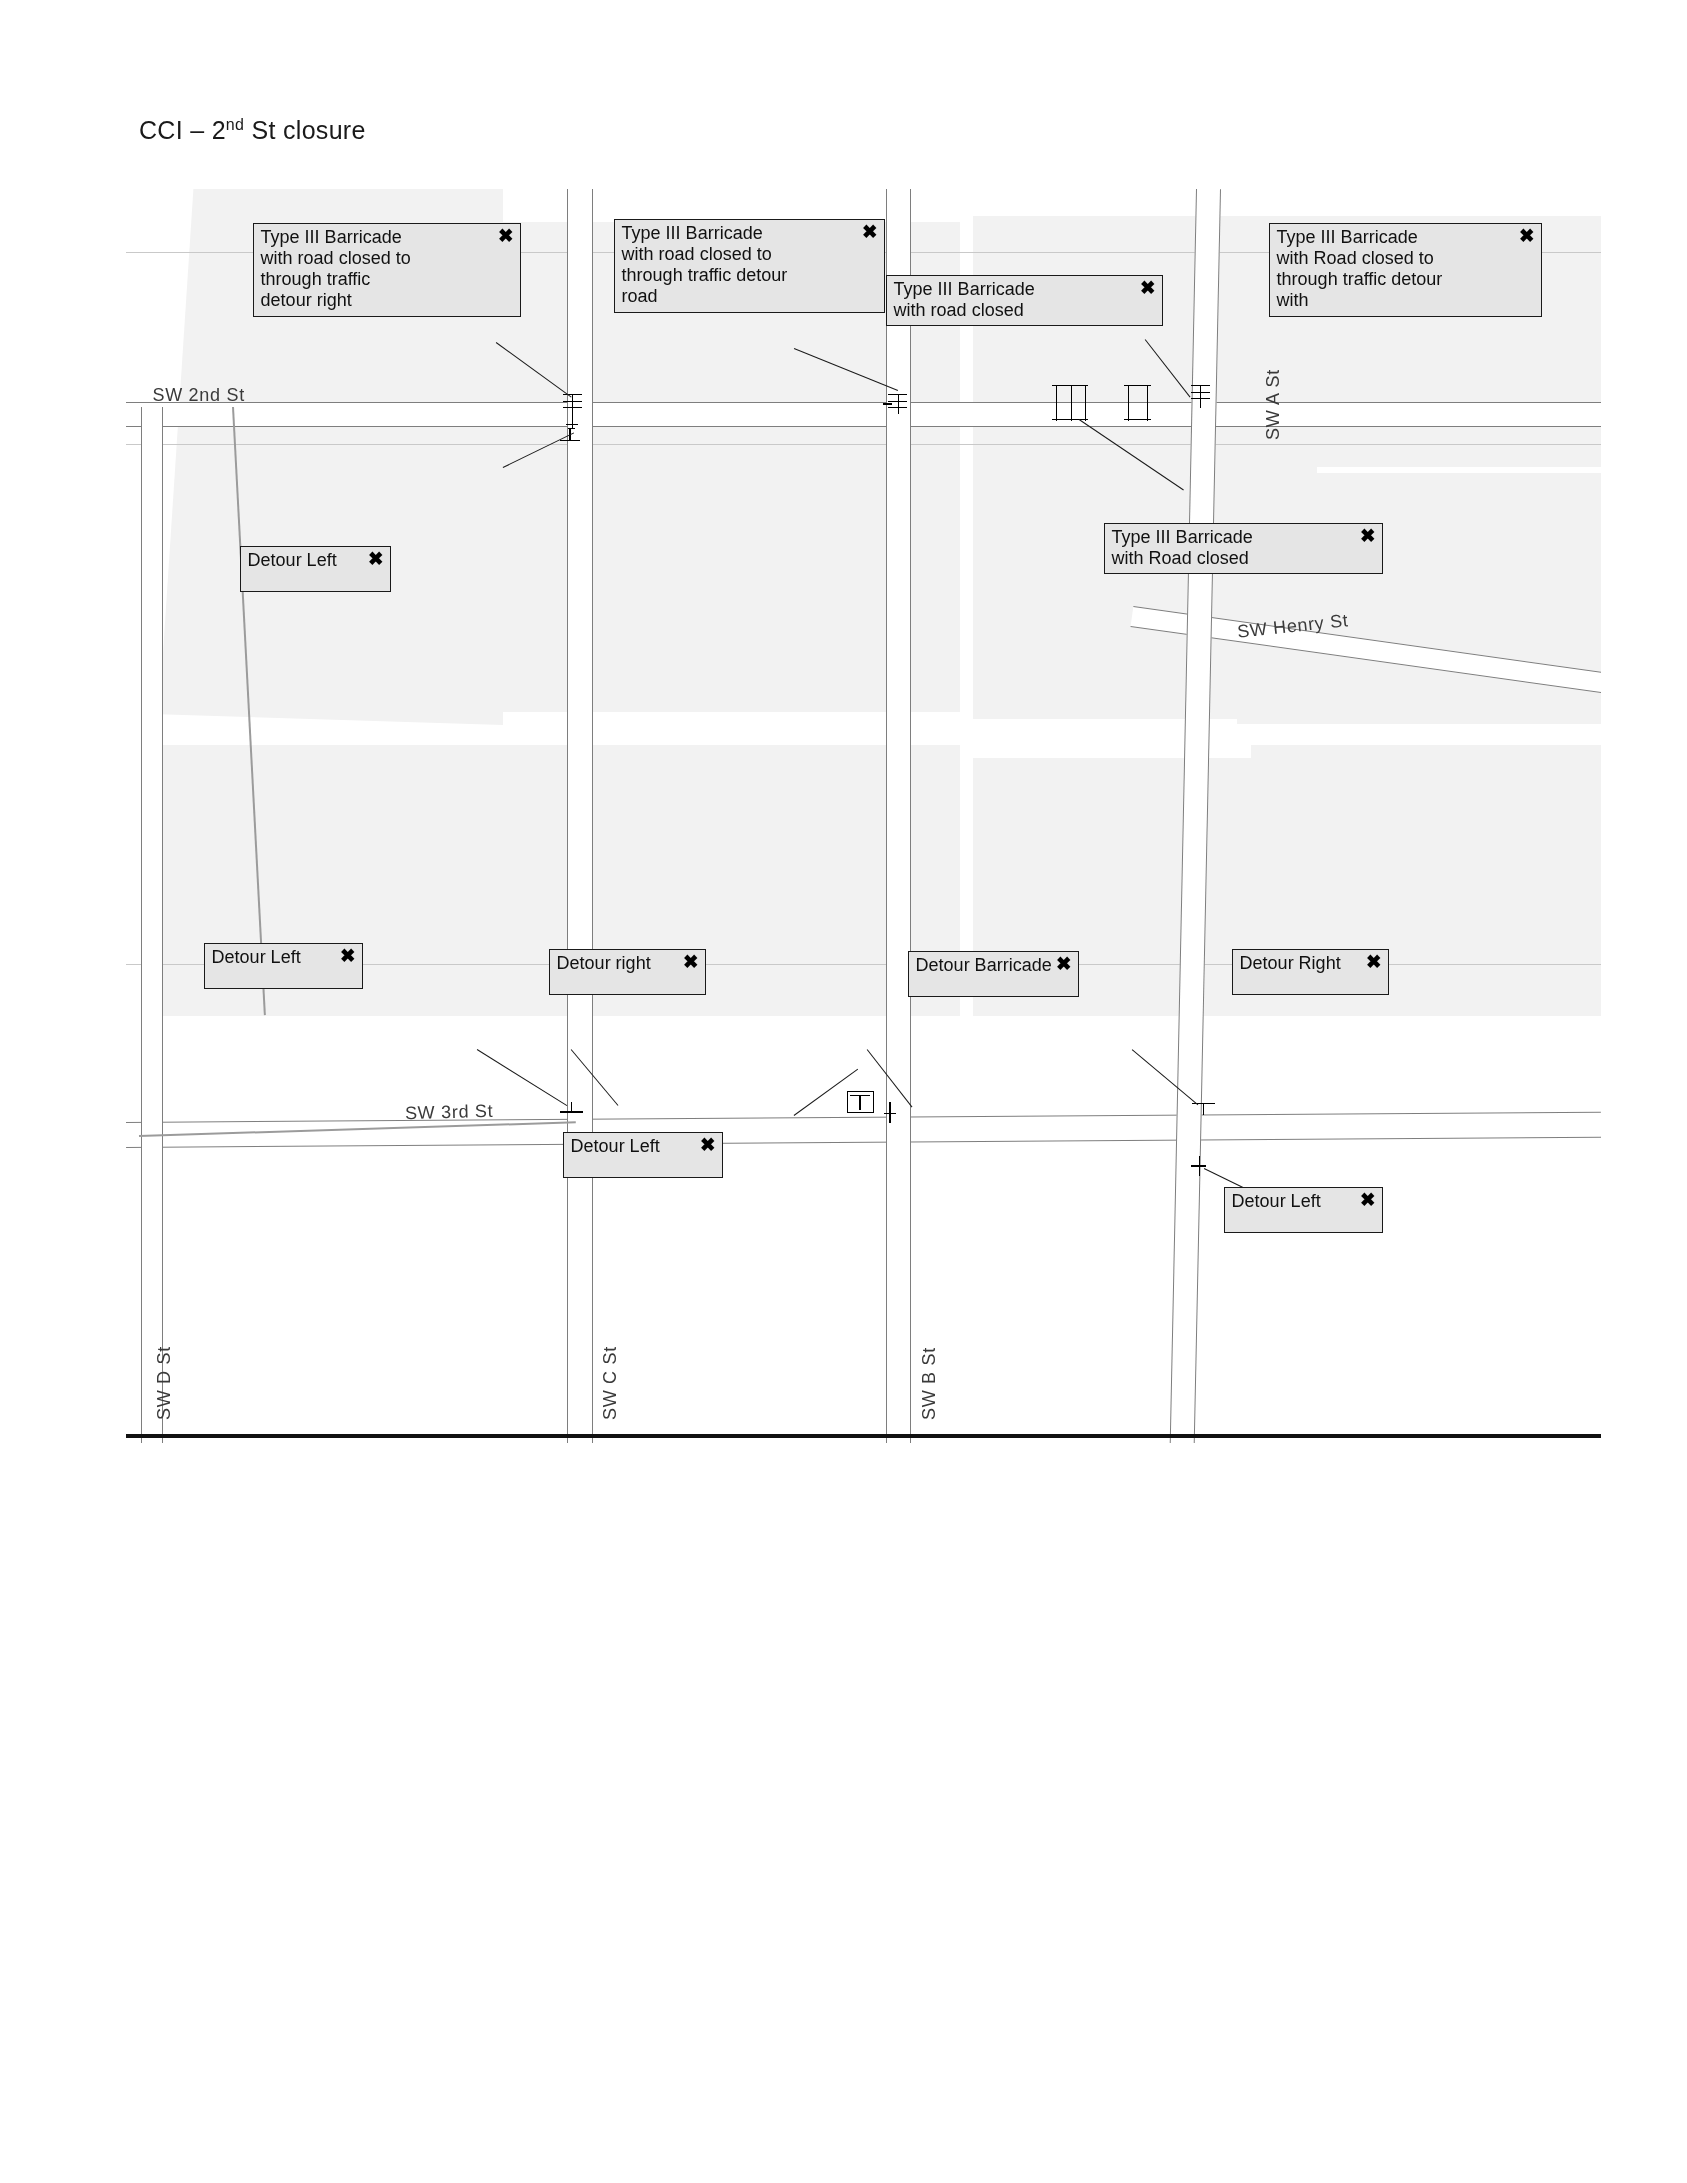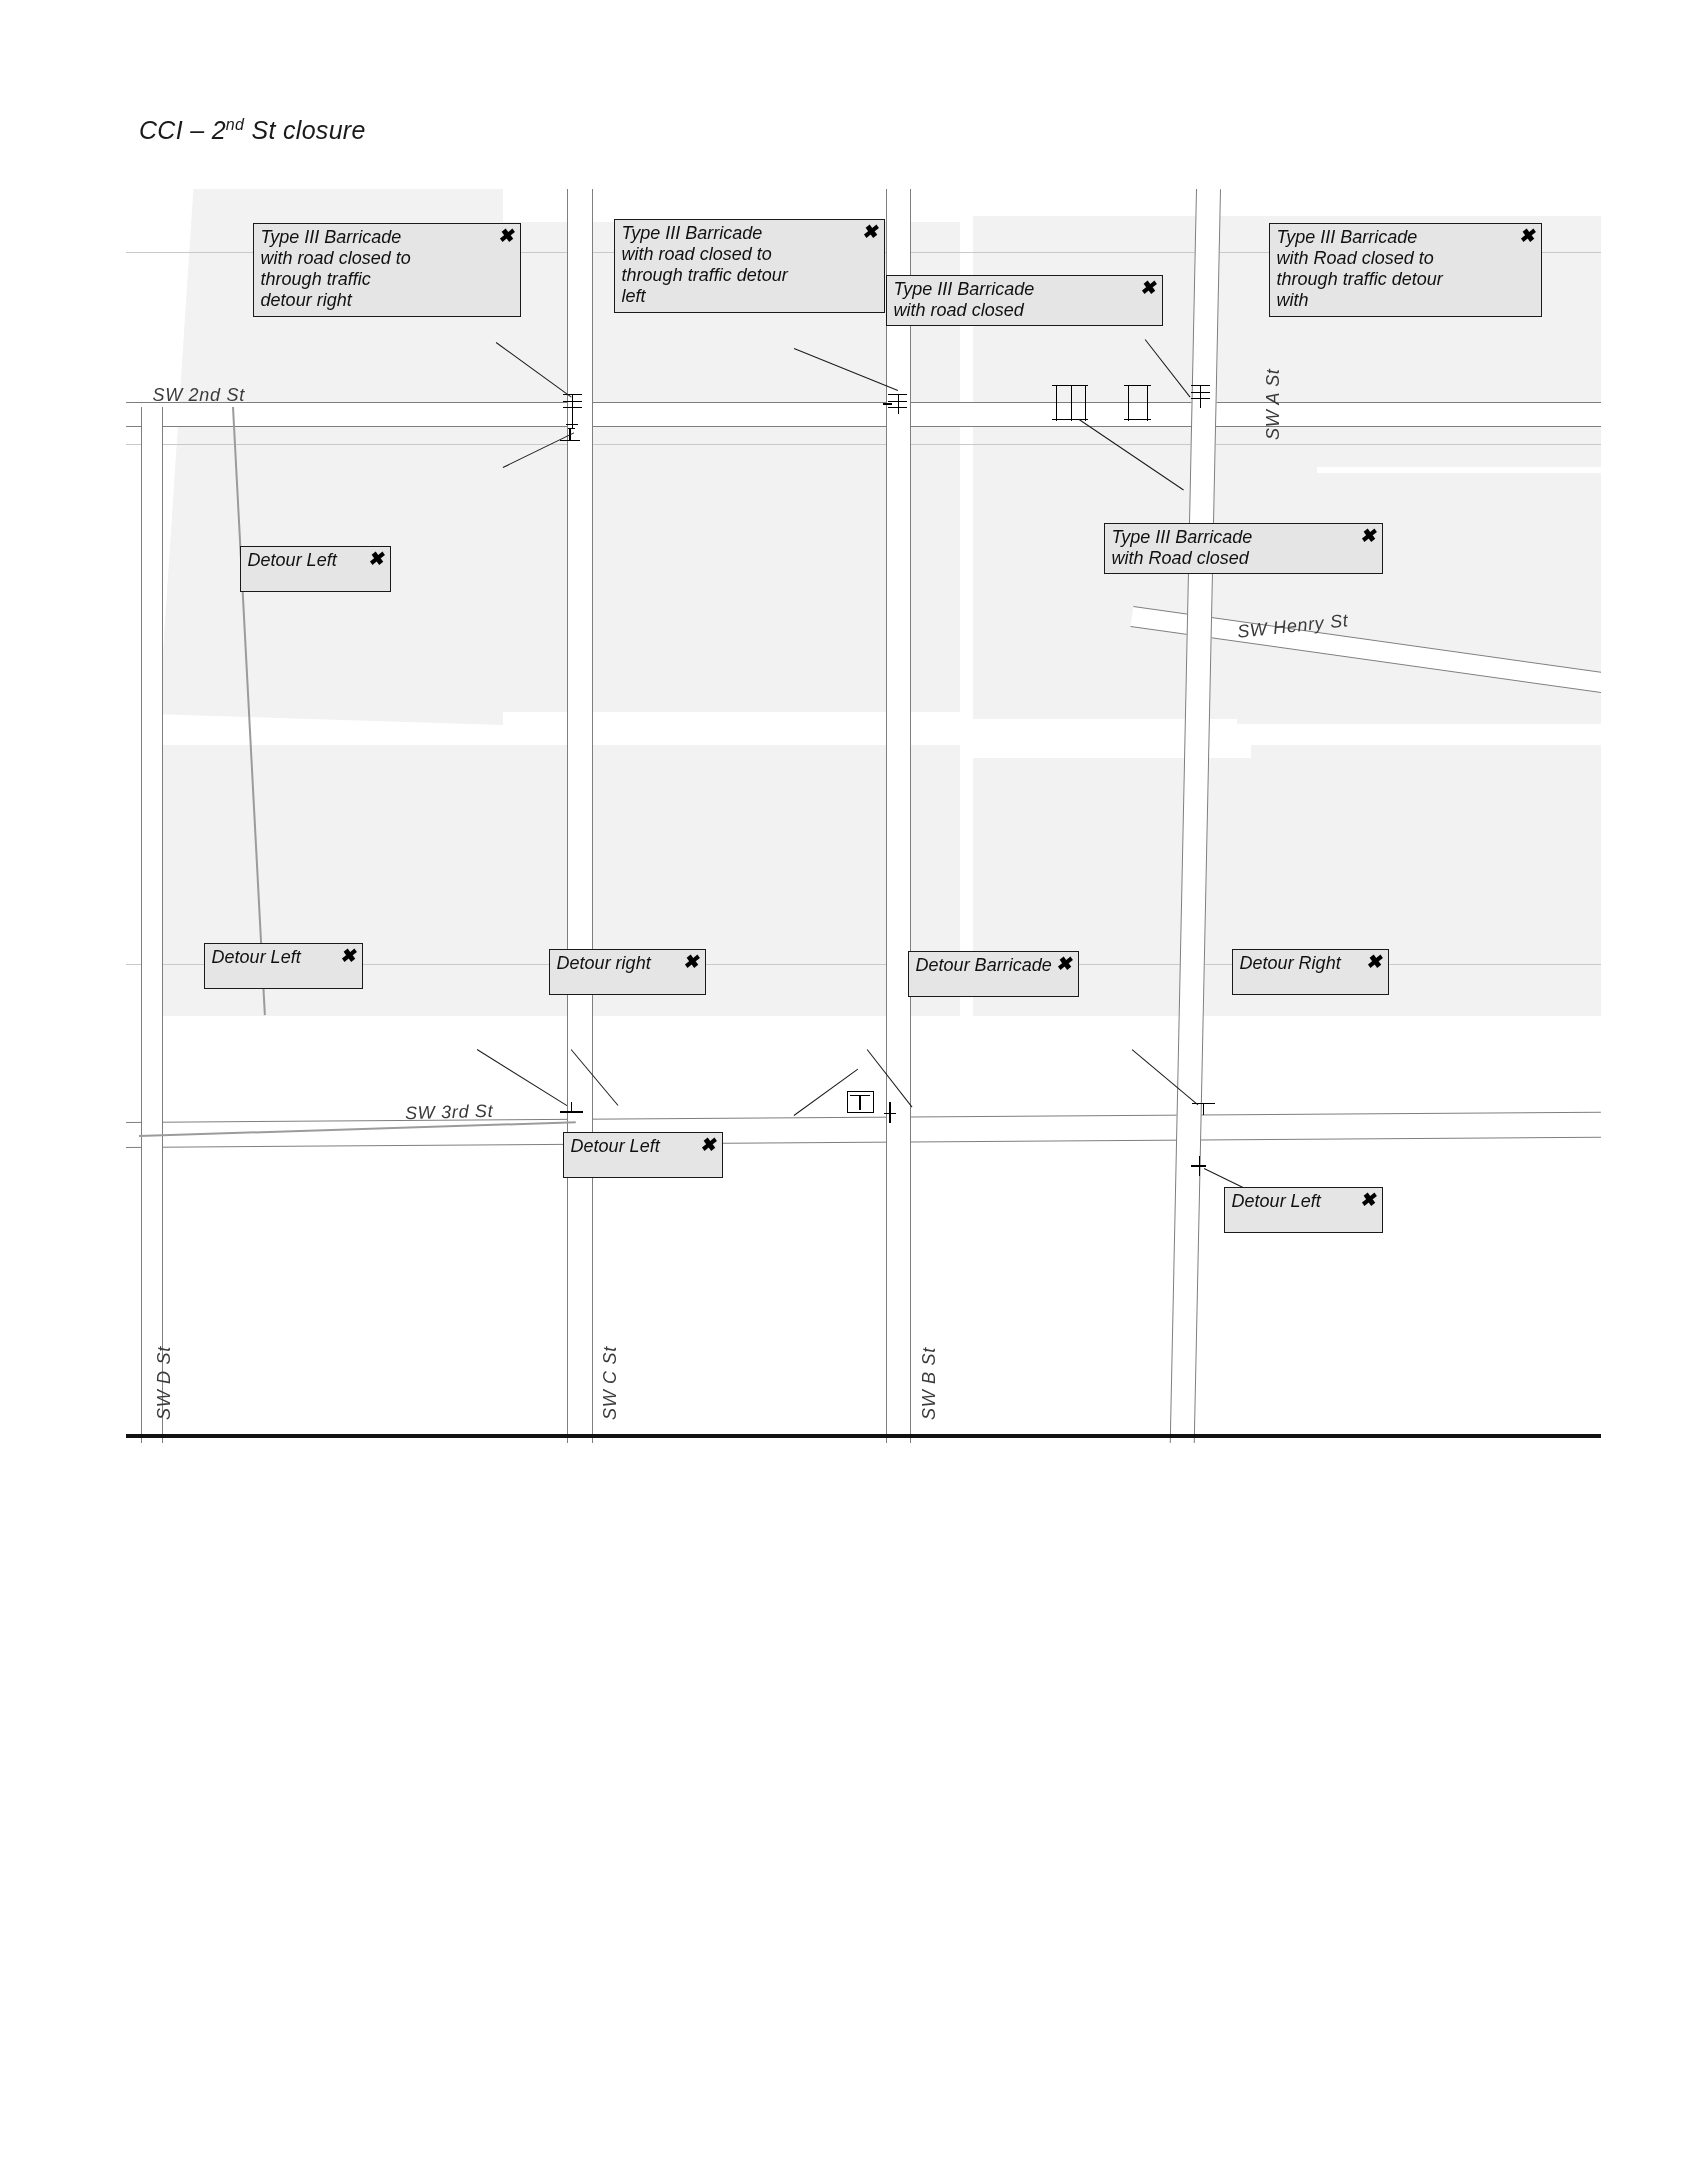--- a/index.html
+++ b/index.html
@@ -12,21 +12,20 @@
     height: 2183px;
     font-family: "Liberation Sans", sans-serif;
     position: relative;
     overflow: hidden;
   }
   .page {
     position: absolute;
     left: 0; top: 0;
     width: 1687px;
     height: 2183px;
-    font-style: italic;
   }
   
   .doc-title {
     position: absolute;
     left: 139px;
     top: 116px;
     font-size: 25px;
     color: #1a1a1a;
     letter-spacing: 0.3px;
     white-space: nowrap;
@@ -266,21 +265,21 @@
       <span class="ln">with road closed to</span>
       <span class="ln">through traffic</span>
       <span class="ln">detour right</span>
       <span class="callout-x">✖</span>
     </div>
 
     <div class="callout with-x" style="left:488px; top:30px; width:271px;">
       <span class="ln">Type III Barricade</span>
       <span class="ln">with road closed to</span>
       <span class="ln">through traffic detour</span>
-      <span class="ln">left</span>
+      <span class="ln">road</span>
       <span class="callout-x">✖</span>
     </div>
 
     <div class="callout with-x" style="left:760px; top:86px; width:277px;">
       <span class="ln">Type III Barricade</span>
       <span class="ln">with road closed</span>
       <span class="callout-x">✖</span>
     </div>
 
     <div class="callout with-x" style="left:1143px; top:34px; width:273px;">

